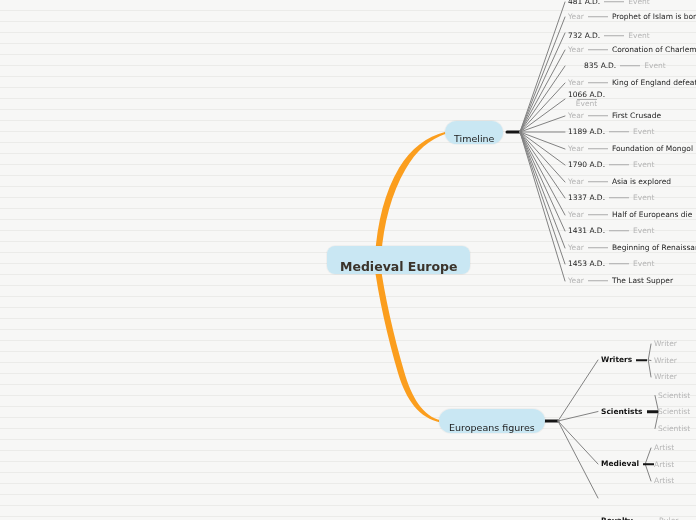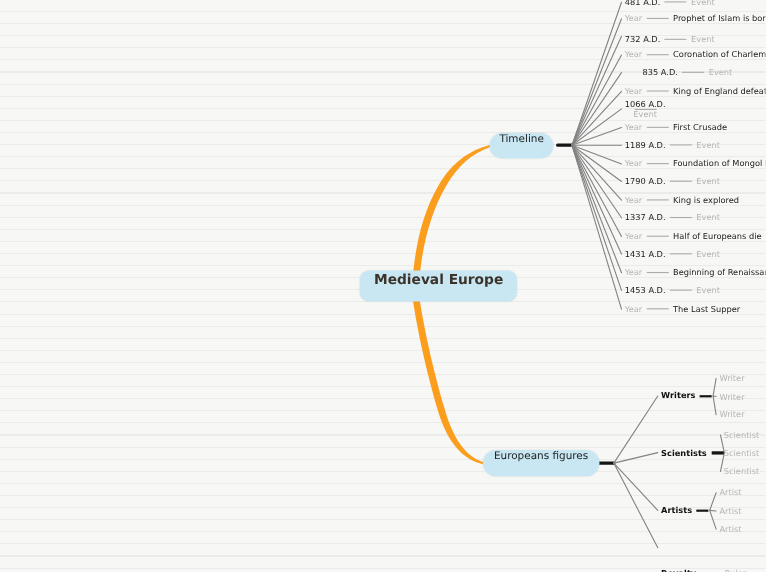--- a/index.html
+++ b/index.html
@@ -9,21 +9,21 @@
     background:#f7f7f6;
   }
   #canvas{
     position:absolute;inset:0;width:696px;height:520px;
     background:repeating-linear-gradient(to bottom,
       rgba(0,0,0,0) 0px, rgba(0,0,0,0) 10px,
       #ebebe9 10px, #ebebe9 11px);
   }
   svg#links{position:absolute;left:0;top:0;z-index:1;}
   .pill{
-    position:absolute;z-index:3;display:flex;align-items:flex-start;justify-content:center;
+    position:absolute;z-index:3;display:flex;align-items:flex-end;justify-content:center;
     background:#c9e7f3;border-radius:12px;box-shadow:0 0 0 1px rgba(0,0,0,0.03);
     color:#1d1d1d;white-space:nowrap;cursor:pointer;
   }
   #root-node{left:283px;top:246px;height:28px;padding:0 13px;border-radius:8px;
     font-size:12.5px;font-weight:bold;color:#3b332a;margin-left:44px;}
   #timeline-node{left:445px;top:121px;height:23px;padding:0 9px;font-size:9.5px;}
   #figures-node{left:439px;top:409px;height:24px;padding:0 10px;font-size:9.5px;}
 
   .trow,.crow,.chrow{
     position:absolute;z-index:2;display:flex;align-items:center;
@@ -155,21 +155,21 @@
       <span class="tx dark">Foundation of Mongol Empire</span>
     </div>
   <div class="trow" style="top: 165px;">
       <span class="tx dark">1790 A.D.</span>
       <span class="dash"></span>
       <span class="tx muted">Event</span>
     </div>
   <div class="trow" style="top: 182px;">
       <span class="tx muted">Year</span>
       <span class="dash"></span>
-      <span class="tx dark">King is explored</span>
+      <span class="tx dark">Asia is explored</span>
     </div>
   <div class="trow" style="top: 198px;">
       <span class="tx dark">1337 A.D.</span>
       <span class="dash"></span>
       <span class="tx muted">Event</span>
     </div>
   <div class="trow" style="top: 215px;">
       <span class="tx muted">Year</span>
       <span class="dash"></span>
       <span class="tx dark">Half of Europeans die</span>
@@ -197,21 +197,21 @@
 
   <div class="crow" style="top: 360px;">
       <span class="tx cat">Writers</span>
       <span class="stub"></span>
     </div>
   <div class="crow" style="top: 411.5px;">
       <span class="tx cat">Scientists</span>
       <span class="stub"></span>
     </div>
   <div class="crow" style="top: 464px;">
-      <span class="tx cat">Artists</span>
+      <span class="tx cat">Medieval</span>
       <span class="stub"></span>
     </div>
   <div class="crow" style="top: 498px; margin-top: 23px;">
       <span class="tx cat">Royalty</span>
       <span class="dash long"></span>
       <span class="tx muted">Ruler</span>
     </div>
 
   <div class="chrow" data-cat="0" style="top: 344px;">
       <span class="tx muted">Writer</span>

